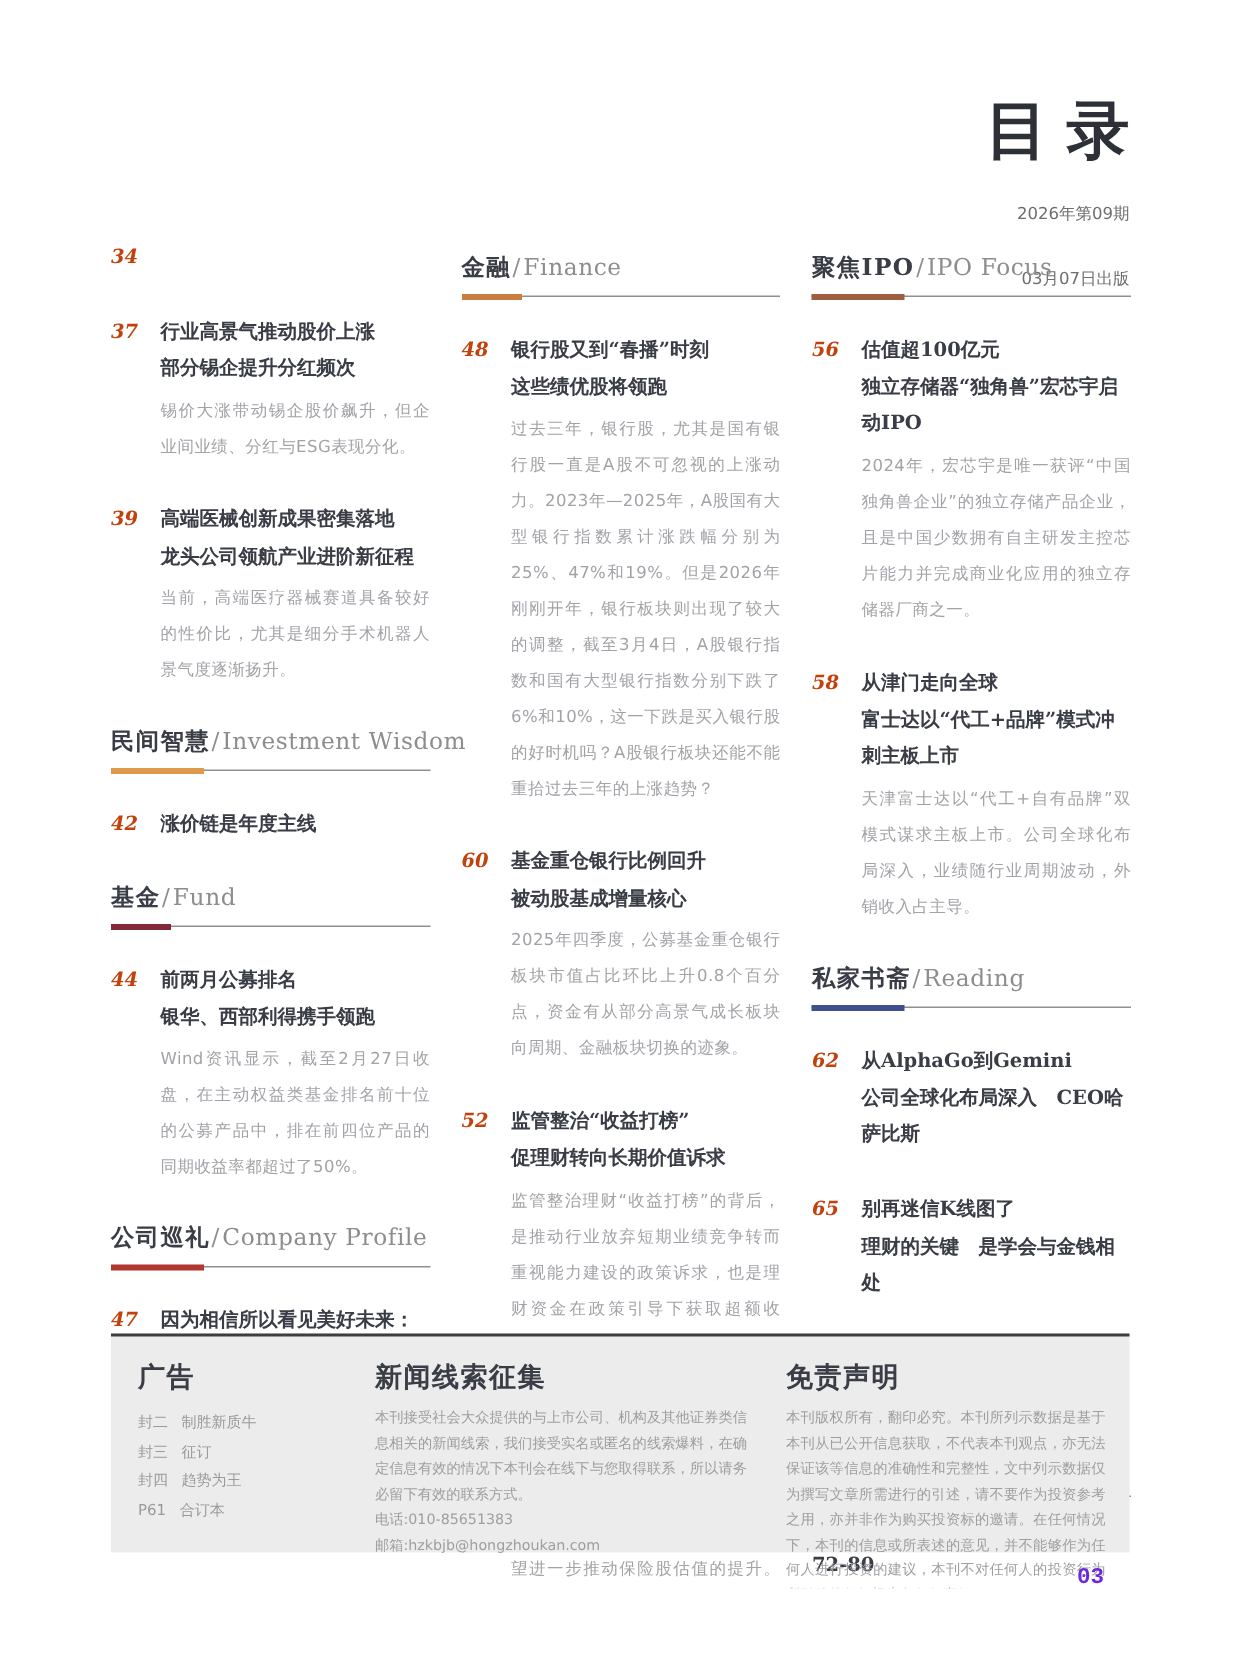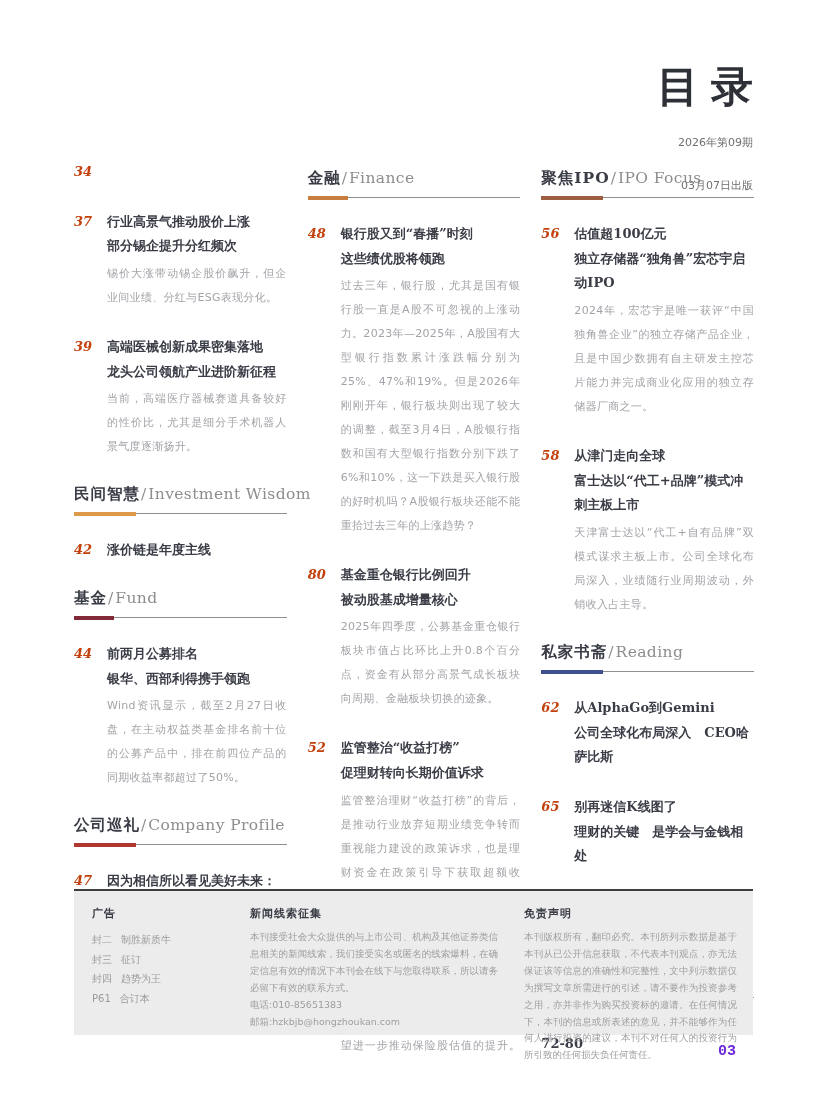--- a/index.html
+++ b/index.html
@@ -55,21 +55,21 @@
     font-weight:bold; font-size:13px; color:#3a3d46; margin-top:34px;
   }
   
   .footer {
     position:absolute; left:74px; right:74px; top:889px; height:146px;
     background:#ececec; border-top:2px solid #3e3e3e;
     display:flex; gap:26px; padding:15px 16px 10px 18px;
   }
   .f-h {
     font-family:Liberation Mono, monospace;
-    font-weight:bold; font-size:11px; color:#3a3d46; letter-spacing:1px;
+    font-weight:bold; font-size:18px; color:#3a3d46; letter-spacing:1px;
   }
   .f-ads { width:132px; flex:0 0 132px; }
   .f-ads ul { list-style:none; margin-top:9px; }
   .f-ads li { font-size:10px; color:#9a9a9c; line-height:1.95; }
   .f-ads li .lab { margin-right:9px; }
   .f-tips { width:248px; flex:0 0 248px; }
   .f-small { margin-top:8px; font-size:9.5px; color:#9e9ea1; line-height:1.78; text-align:justify; }
   .f-contact { font-size:9.5px; color:#9e9ea1; line-height:1.78; }
   .f-disc { flex:1 1 0; min-width:0; }
   .page-no {
@@ -185,21 +185,21 @@
       <div class="item">
         <span class="no">48</span>
         <div class="body">
           <div class="t">银行股又到“春播”时刻</div>
           <div class="t">这些绩优股将领跑</div>
           <div class="d">过去三年，银行股，尤其是国有银行股一直是A股不可忽视的上涨动力。2023年—2025年，A股国有大型银行指数累计涨跌幅分别为25%、47%和19%。但是2026年刚刚开年，银行板块则出现了较大的调整，截至3月4日，A股银行指数和国有大型银行指数分别下跌了6%和10%，这一下跌是买入银行股的好时机吗？A股银行板块还能不能重拾过去三年的上涨趋势？</div>
         </div>
       </div>
 
       <div class="item">
-        <span class="no">80</span>
+        <span class="no">60</span>
         <div class="body">
           <div class="t">基金重仓银行比例回升</div>
           <div class="t">被动股基成增量核心</div>
           <div class="d">2025年四季度，公募基金重仓银行板块市值占比环比上升0.8个百分点，资金有从部分高景气成长板块向周期、金融板块切换的迹象。</div>
         </div>
       </div>
 
       <div class="item">
         <span class="no">52</span>
         <div class="body">

